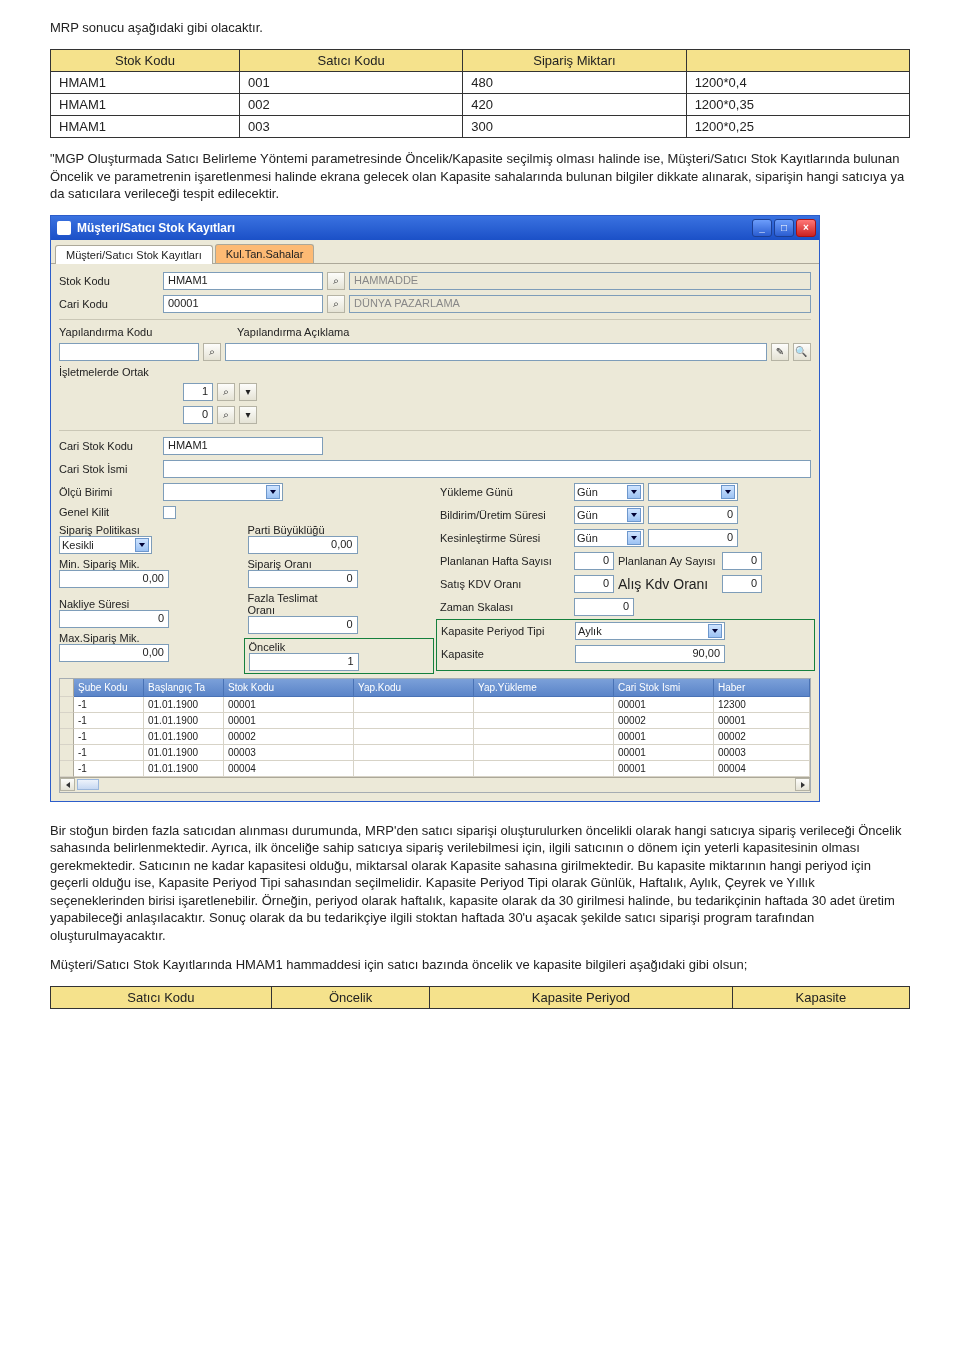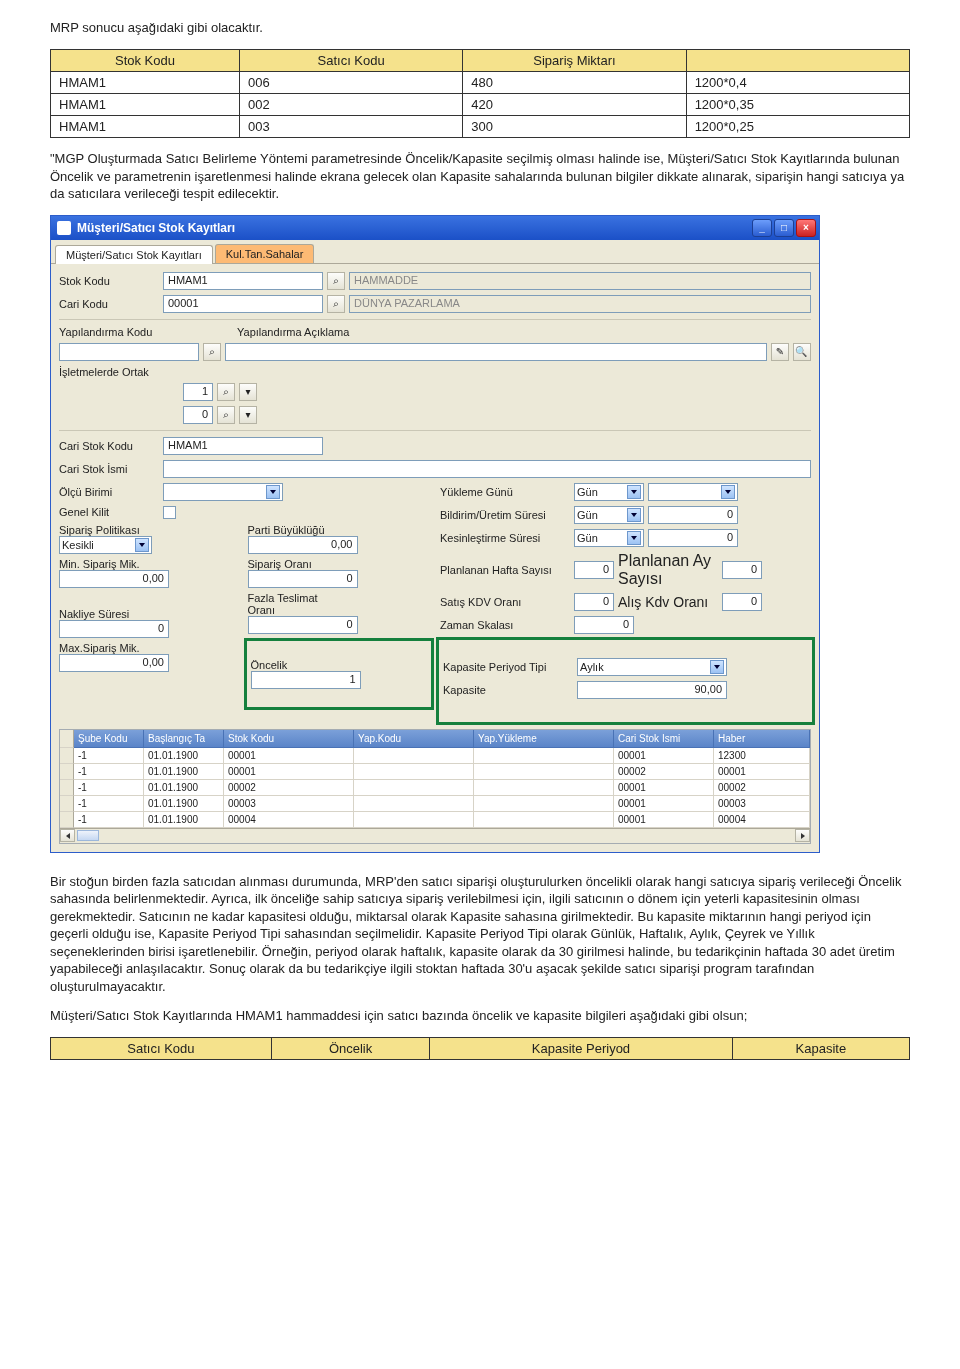--- a/index.html
+++ b/index.html
@@ -38,21 +38,21 @@
   .mini-btn { width: 18px; height: 18px; border: 1px solid #b5b3a4; background: linear-gradient(#fdfdfb, #e5e3d5); display: inline-flex; align-items: center; justify-content: center; font-size: 10px; }
   .select { background: #fff; border: 1px solid #7e9db9; height: 18px; padding: 0 2px; display: flex; align-items: center; justify-content: space-between; font-size: 11px; }
   .select-arrow { width: 14px; height: 14px; background: linear-gradient(#cfe4ff, #9cc2f3); border: 1px solid #6d97cc; display: flex; align-items: center; justify-content: center; }
   .select-arrow::after { content: ""; border-left: 3px solid transparent; border-right: 3px solid transparent; border-top: 4px solid #003; }
   .checkbox { width: 13px; height: 13px; border: 1px solid #7e9db9; background: #fff; display: inline-block; }
 
   .two-col { display: flex; gap: 10px; }
   .col { flex: 1; }
   .hr { border-top: 1px solid #cac7b6; margin: 6px 0; }
 
-  .highlight-red { border: 3px solid #15803d; padding: 18px 4px; margin: -2px -4px; }
+  .highlight-red { border: 1px solid #15803d; padding: 2px 4px; margin: -2px -4px; }
 
   .grid { border: 1px solid #a5acb2; background: #fff; margin-top: 6px; }
   .grid-head { display: flex; }
   .grid-head .gh { background: linear-gradient(#7ba0d9, #5a84c8); color: #fff; font-size: 10px; padding: 3px 4px; border-right: 1px solid #4972b5; border-bottom: 1px solid #4972b5; }
   .grid-row { display: flex; }
   .grid-row .gc { font-size: 10px; padding: 2px 4px; border-right: 1px solid #d7d3c7; border-bottom: 1px solid #d7d3c7; background: #fff; }
   .grid-row-marker { width: 14px; background: #ece9d8; border-right: 1px solid #aca899; border-bottom: 1px solid #d7d3c7; }
   .scroll-row { display: flex; align-items: center; background: #ece9d8; height: 15px; border-top: 1px solid #aca899; }
   .scroll-btn { width: 15px; height: 13px; border: 1px solid #b5b3a4; background: linear-gradient(#fdfdfb, #e5e3d5); display: flex; align-items: center; justify-content: center; }
   .scroll-btn.left::after { content: ""; border-top: 3px solid transparent; border-bottom: 3px solid transparent; border-right: 4px solid #333; }
@@ -72,21 +72,21 @@
 <table class="param-table">
   <tbody>
       <tr>
     <th class="c0">Stok Kodu</th>
     <th class="c1">Satıcı Kodu</th>
     <th class="c2">Sipariş Miktarı</th>
     <th class="c3"></th>
   </tr>
   <tr>
     <td>HMAM1</td>
-    <td>006</td>
+    <td>001</td>
     <td>480</td>
     <td>1200*0,4</td>
   </tr>
   <tr>
     <td>HMAM1</td>
     <td>002</td>
     <td>420</td>
     <td>1200*0,35</td>
   </tr>
   <tr>
@@ -189,21 +189,21 @@
         </div>
         <div class="two-col" style="gap:6px">
           <div class="col">
             <div class="label">Sipariş Politikası</div>
             <div class="select" style="width:93px">
                 <span>Kesikli</span>
                 <span class="select-arrow"></span>
               </div>
             <div class="label" style="margin-top:4px">Min. Sipariş Mik.</div>
             <div class="input" style="width:110px; text-align:right">0,00</div>
-            <div class="label" style="margin-top:20px">Nakliye Süresi</div>
+            <div class="label" style="margin-top:10px">Nakliye Süresi</div>
             <div class="input" style="width:110px; text-align:right">0</div>
             <div class="label" style="margin-top:4px">Max.Sipariş Mik.</div>
             <div class="input" style="width:110px; text-align:right">0,00</div>
           </div>
           <div class="col">
             <div class="label">Parti Büyüklüğü</div>
             <div class="input" style="width:110px; text-align:right">0,00</div>
             <div class="label" style="margin-top:4px">Sipariş Oranı</div>
             <div class="input" style="width:110px; text-align:right">0</div>
             <div class="label" style="margin-top:4px">Fazla Teslimat Oranı</div>
@@ -240,21 +240,21 @@
           <div class="label" style="width:130px">Kesinleştirme Süresi</div>
           <div class="select" style="width:70px">
               <span>Gün</span>
               <span class="select-arrow"></span>
             </div>
           <div class="input" style="width:90px; text-align:right">0</div>
         </div>
         <div class="field-row">
           <div class="label" style="width:130px">Planlanan Hafta Sayısı</div>
           <div class="input" style="width:40px; text-align:right">0</div>
-          <div class="label" style="width:100px; font-size:16px">Planlanan Ay Sayısı</div>
+          <div class="label" style="width:100px; font-size:11px">Planlanan Ay Sayısı</div>
           <div class="input" style="width:40px; text-align:right">0</div>
         </div>
         <div class="field-row">
           <div class="label" style="width:130px">Satış KDV Oranı</div>
           <div class="input" style="width:40px; text-align:right">0</div>
           <div class="label" style="width:100px; font-size:14px">Alış Kdv Oranı</div>
           <div class="input" style="width:40px; text-align:right">0</div>
         </div>
         <div class="field-row">
           <div class="label" style="width:130px">Zaman Skalası</div>

